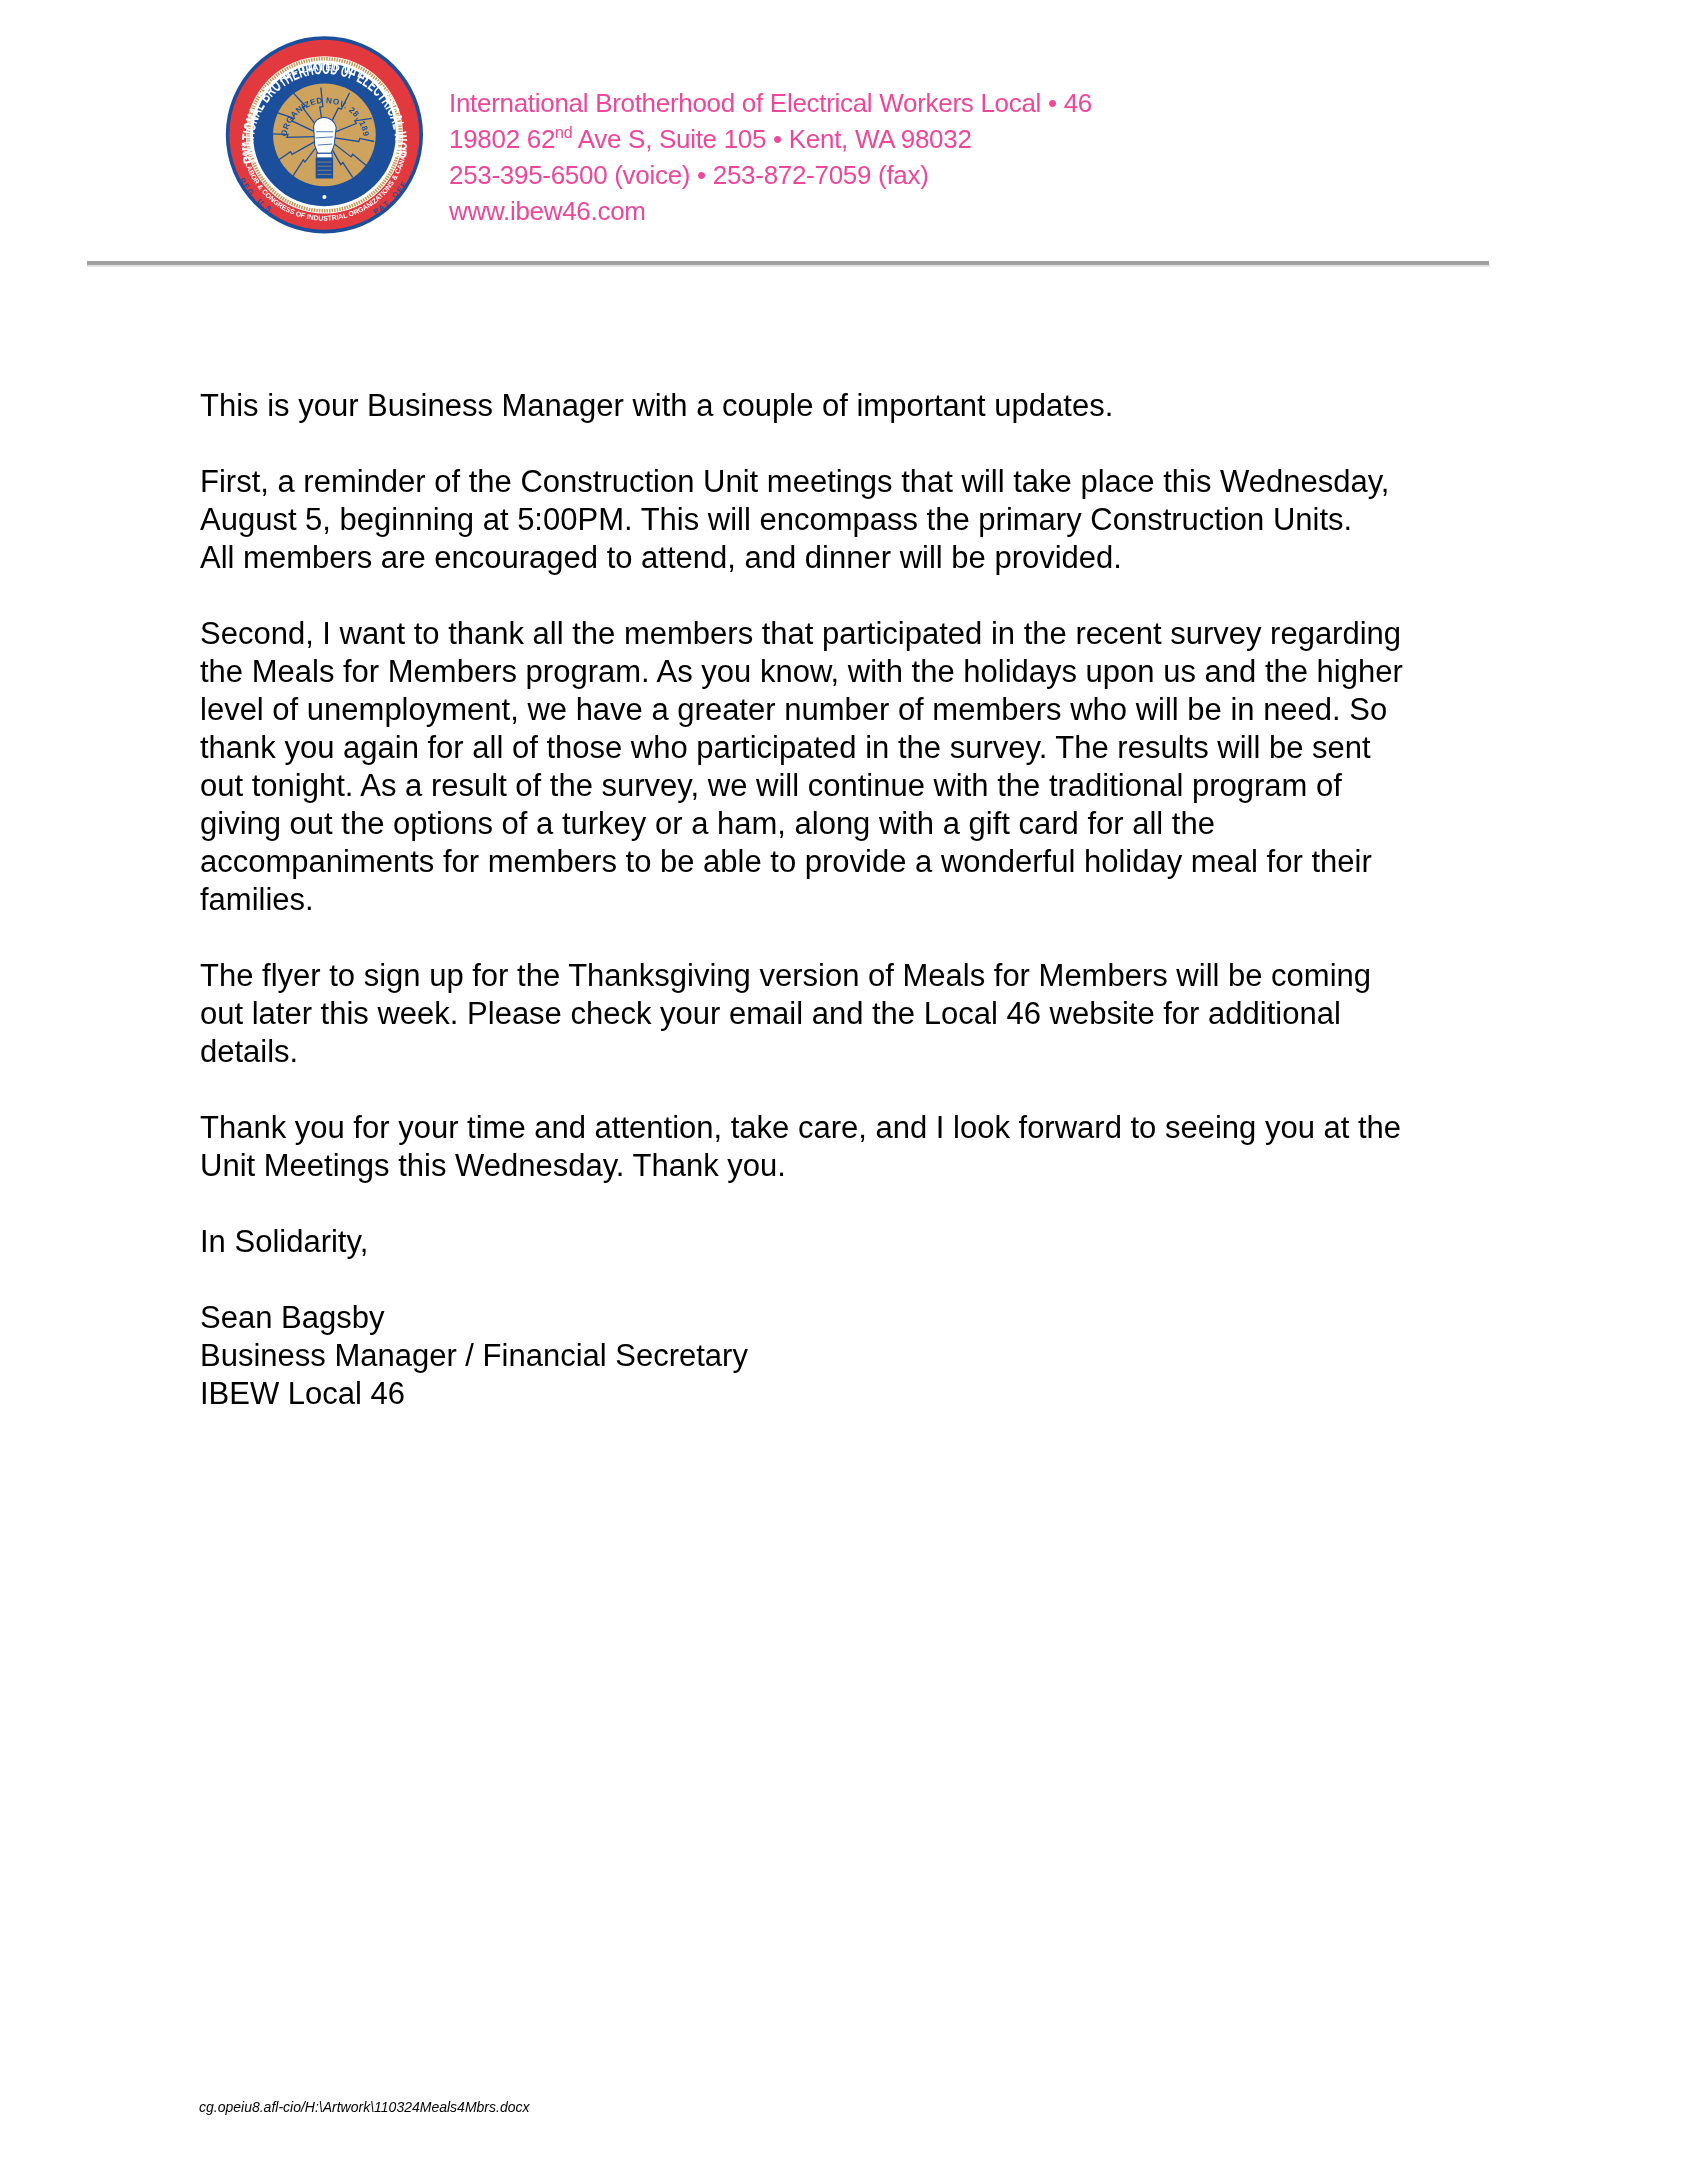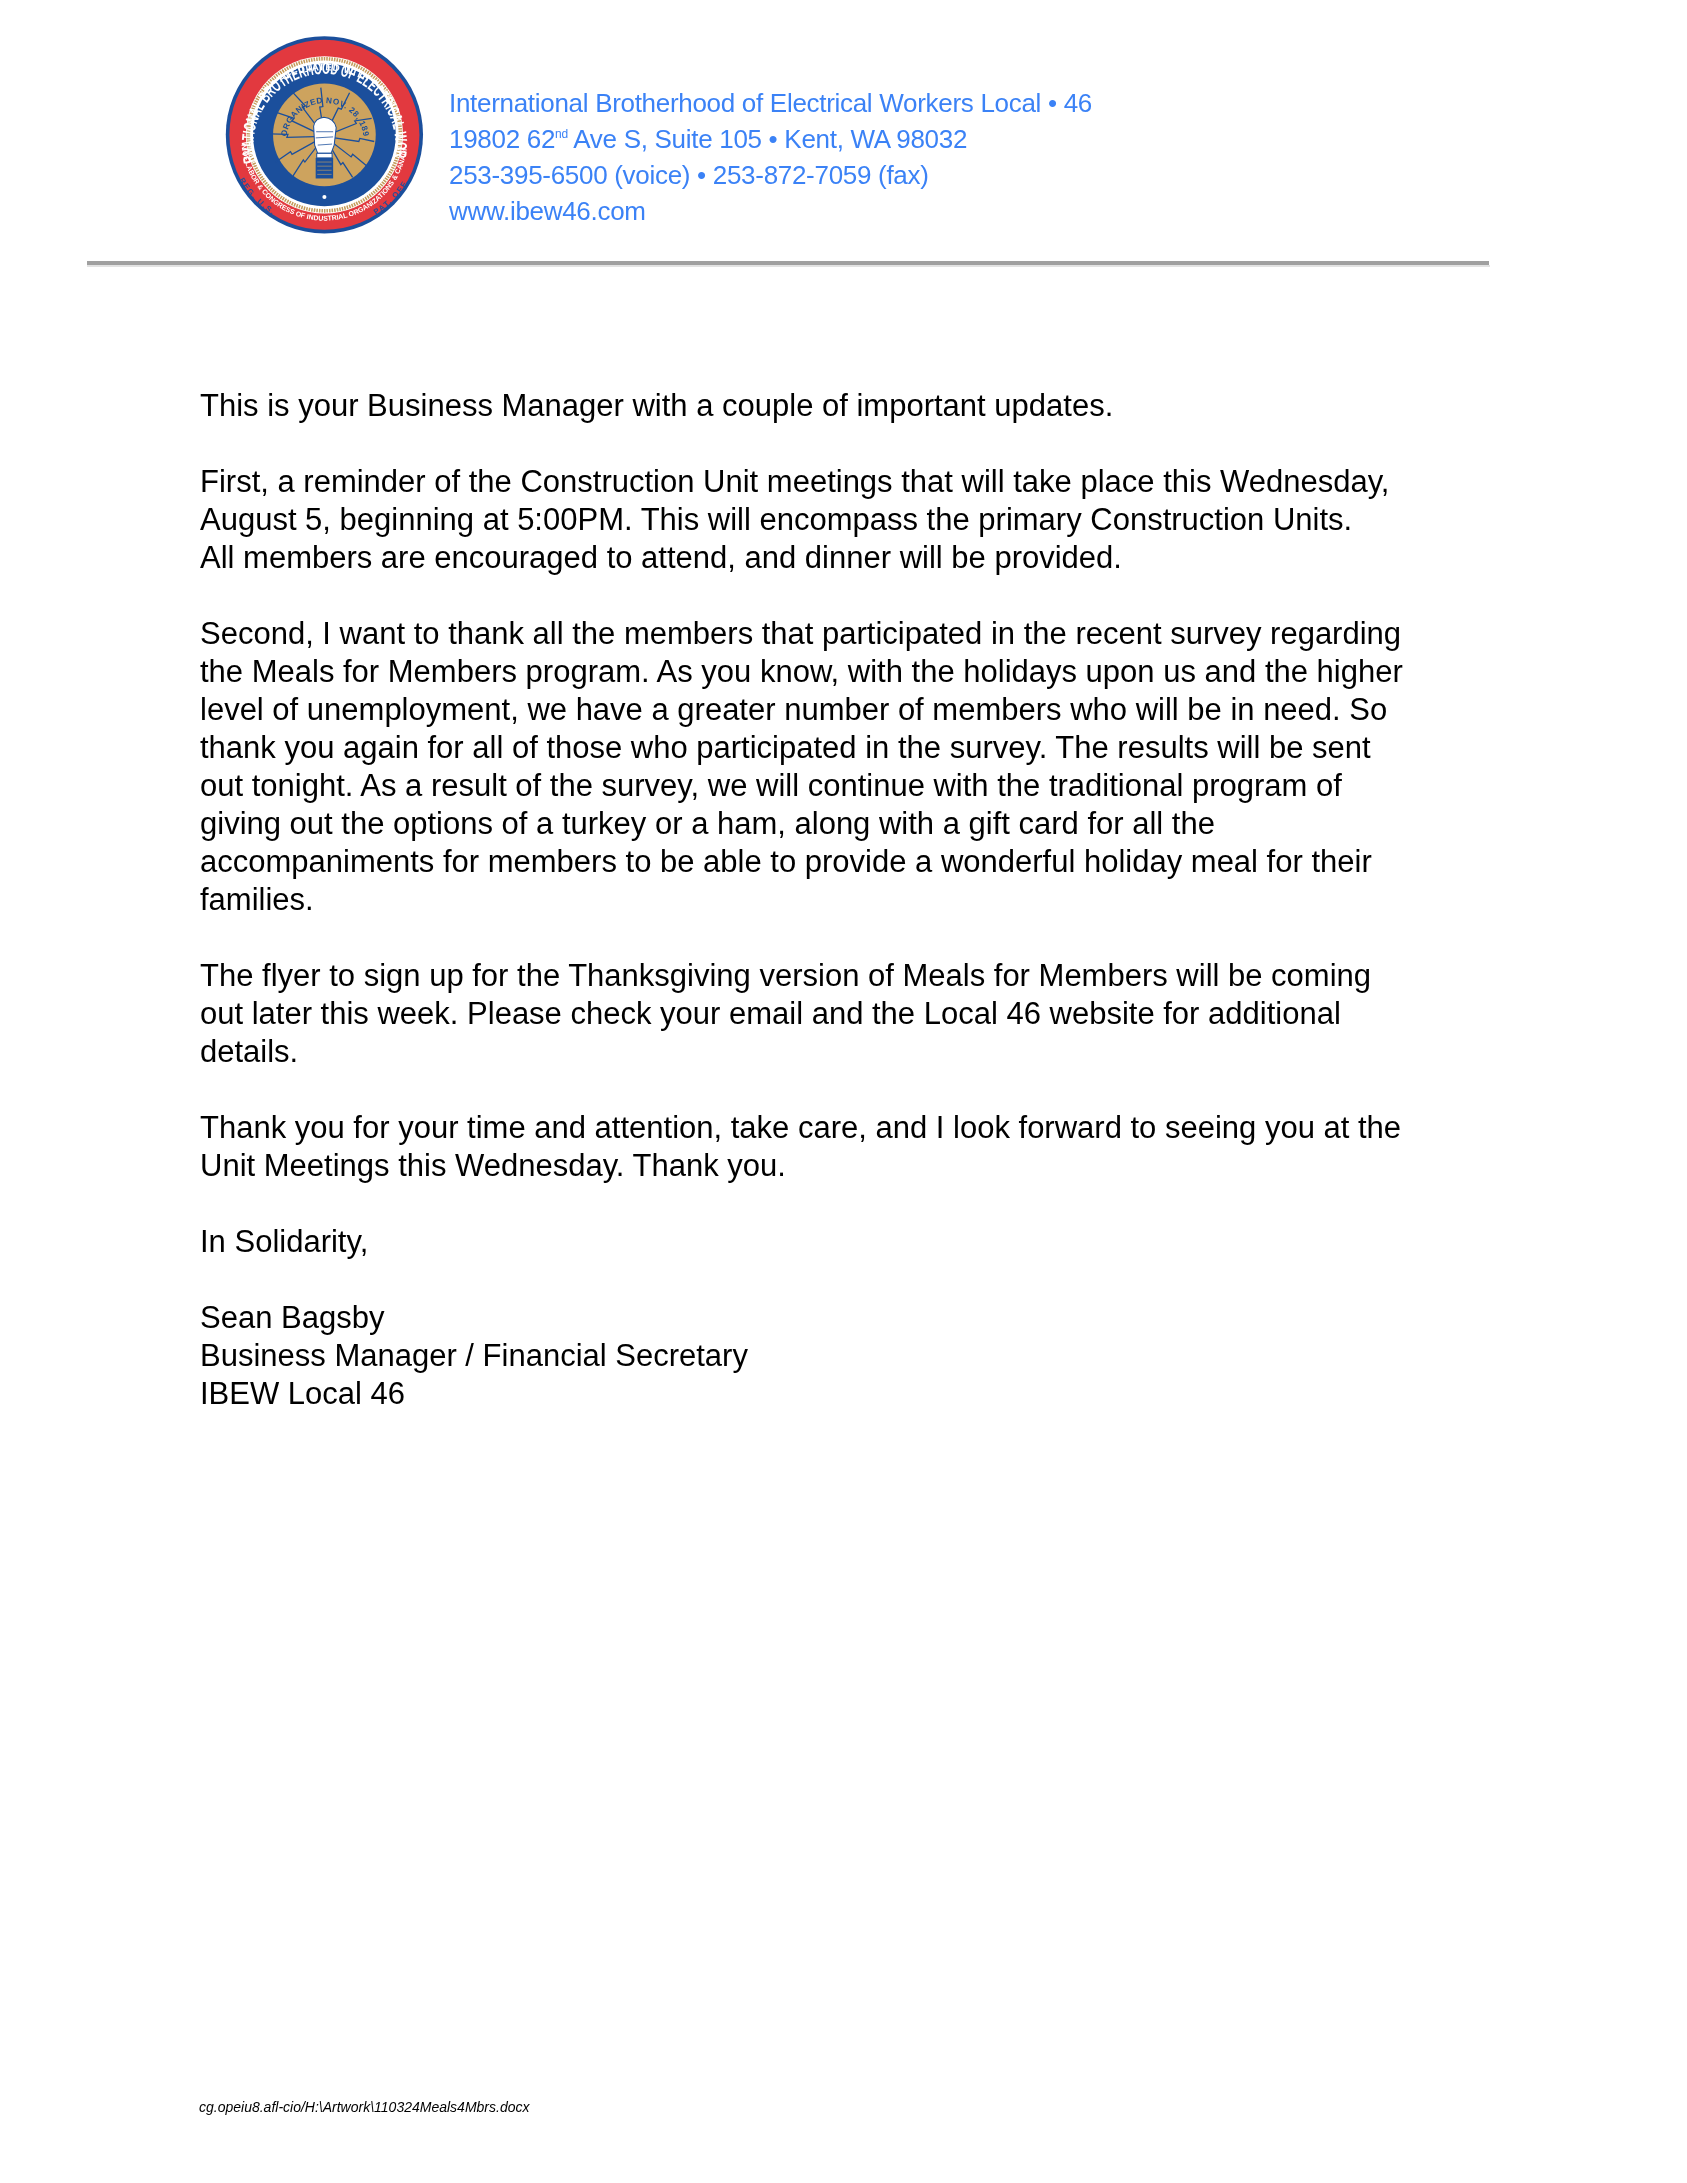--- a/index.html
+++ b/index.html
@@ -2,23 +2,23 @@
 <html style="font-size:8.2px"><head>
 <meta charset="utf-8">
 <style>
   html, body { margin: 0; padding: 0; background: #ffffff; }
   body { width: 1687px; height: 2183px; position: relative; overflow: hidden; }
   .page { position: absolute; left: 0; top: 0; width: 1687px; height: 2183px; background: #ffffff; }
 
   .logo { position: absolute; left: 215px; top: 31px; width: 226px; height: 221px; }
 
   .letterhead { position: absolute; left: 449px; top: 85px; font-family: "Liberation Sans", sans-serif;
-    font-size: 26px; line-height: 36px; color: #3b82f6; letter-spacing: -0.3px; }
+    font-size: 26px; line-height: 36px; color: #ec4899; letter-spacing: -0.3px; }
   .letterhead div { white-space: nowrap; height: 36px; }
-  .letterhead sup { font-size: 12px; vertical-align: 0; position: relative; top: -10.3px; text-align: right; }
+  .letterhead sup { font-size: 16px; vertical-align: 0; position: relative; top: -10.3px; text-align: right; }
 
   .rule { position: absolute; left: 87px; top: 261px; width: 1402px; height: 3.6px; background: #a0a0a0; }
   .rule-shadow { position: absolute; left: 87px; top: 265px; width: 1403px; height: 1.5px; background: #e2e2e2; }
 
   .body-text { position: absolute; left: 200px; top: 311px; width: 1292px;
     font-family: "Liberation Sans", sans-serif; font-size: 31px; line-height: 38px; color: #000; }
   .body-text .line { white-space: nowrap; height: 38px; }
   .body-text .gap { height: 38px; }
 
   .footer { position: absolute; left: 199px; top: 2096px; font-family: "Liberation Sans", sans-serif;

